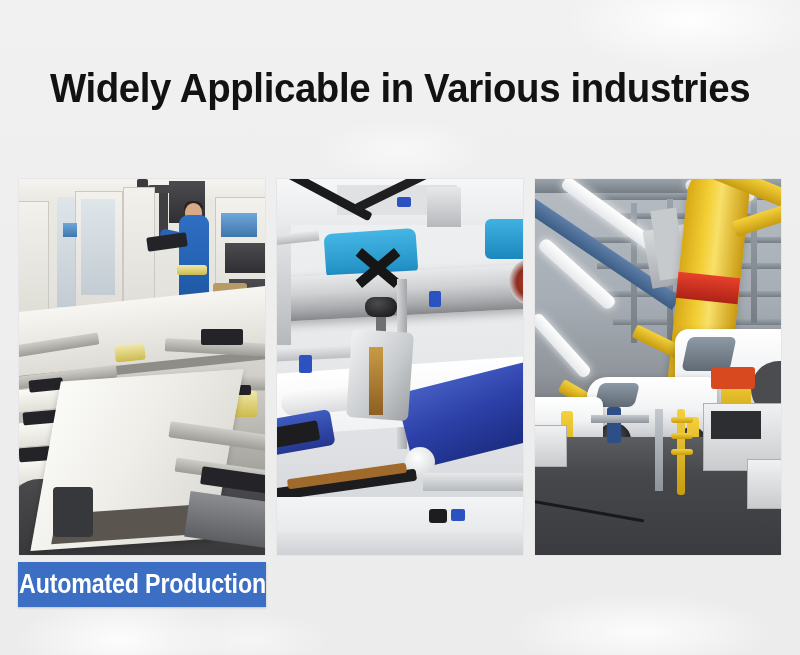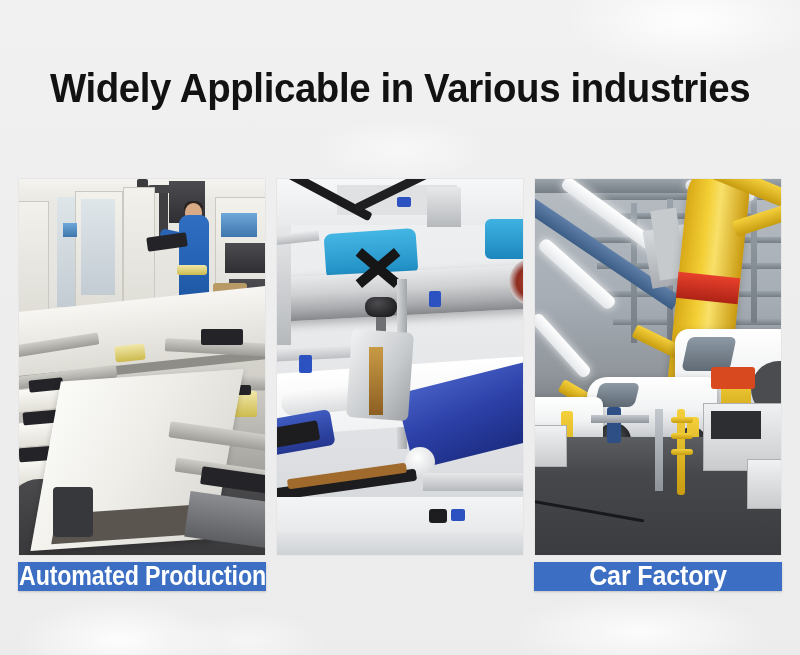--- a/index.html
+++ b/index.html
@@ -49,21 +49,21 @@
     width:100%;height:378px;
     overflow:hidden;
     background:#b9bcbf;
     border:1px solid #e6e6e6;
     box-sizing:border-box;
   }
   .photo .layer{position:absolute;}
 
   .caption{
     margin-top:6px;
-    height:29px;
+    height:45px;
     background:#3c6fc3;
     color:#ffffff;
     display:flex;align-items:center;justify-content:center;
     font-size:27px;
     font-weight:bold;
     letter-spacing:-0.2px;
     white-space:nowrap;
     box-shadow:0 1px 2px rgba(0,0,0,.18);
   }
   .caption span{display:block;transform:scaleX(.93);}
@@ -358,18 +358,15 @@
       <div class="layer cabinet" style="left:-6px;top:246px;width:36px;height:40px;"></div>
       <div class="layer rackbar" style="left:120px;top:230px;width:8px;height:82px;"></div>
       <div class="layer yellowBar" style="left:142px;top:230px;width:8px;height:86px;"></div>
       <div class="layer yellowBar" style="left:136px;top:238px;width:22px;height:6px;"></div>
       <div class="layer yellowBar" style="left:136px;top:254px;width:22px;height:6px;"></div>
       <div class="layer yellowBar" style="left:136px;top:270px;width:22px;height:6px;"></div>
       <div class="layer" style="left:72px;top:228px;width:14px;height:36px;background:#2e4f86;border-radius:3px;"></div>
       <div class="layer rackbar" style="left:56px;top:236px;width:58px;height:8px;"></div>
       <div class="layer cable"></div>
     </div>
-    <div class="caption" style="background: rgb(60, 111, 195); color: rgb(255, 255, 255);">
-      <span>Car Factory</span>
-    </div>
   </div>
 
 </div>
 
 </body></html>

